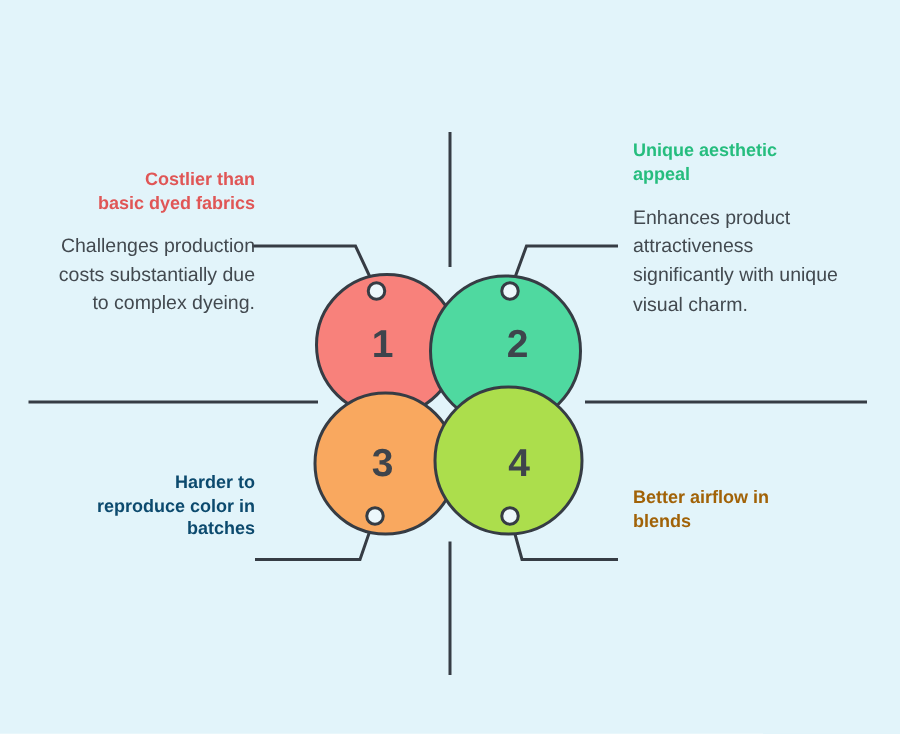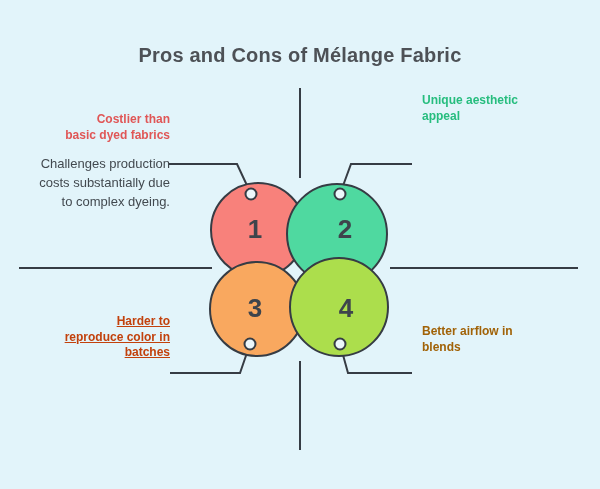--- a/index.html
+++ b/index.html
@@ -44,21 +44,20 @@
     font-family:"Liberation Sans", sans-serif;
     font-size:26px;
     font-weight:bold;
   }
 </style>
 </head>
 <body>
 
 <div class="canvas">
 
-  <h1 class="title">Pros and Cons of Mélange Fabric</h1>
 
   <svg class="diagram-svg" width="600" height="489" viewBox="0 0 600 489">
 
     <line x1="300" y1="88" x2="300" y2="178" stroke="#363c44" stroke-width="2"></line>
     <line x1="300" y1="361" x2="300" y2="450" stroke="#363c44" stroke-width="2"></line>
     <line x1="19" y1="268" x2="212" y2="268" stroke="#363c44" stroke-width="2"></line>
     <line x1="390" y1="268" x2="578" y2="268" stroke="#363c44" stroke-width="2"></line>
 
     <polyline points="168,164 237,164 251,194" fill="none" stroke="#363c44" stroke-width="2"></polyline>
     <polyline points="412,164 351,164 340,194" fill="none" stroke="#363c44" stroke-width="2"></polyline>
@@ -85,24 +84,28 @@
     <h2 class="heading" style="color: rgb(224, 86, 86);">Costlier than
 basic dyed fabrics</h2>
     <p class="body">Challenges production
 costs substantially due
 to complex dyeing.</p>
   </div>
 
   <div class="section sec-tr">
     <h2 class="heading" style="color: rgb(38, 189, 126);">Unique aesthetic
 appeal</h2>
+    <p class="body">Enhances product
+attractiveness
+significantly with unique
+visual charm.</p>
   </div>
 
   <div class="section sec-bl">
-    <h2 class="heading" style="color: #c2410c; text-decoration: underline;">Harder to
+    <h2 class="heading" style="color: #0c4a6e;">Harder to
 reproduce color in
 batches</h2>
   </div>
 
   <div class="section sec-br">
     <h2 class="heading" style="color: #a16207;">Better airflow in
 blends</h2>
   </div>
 
 </div>

